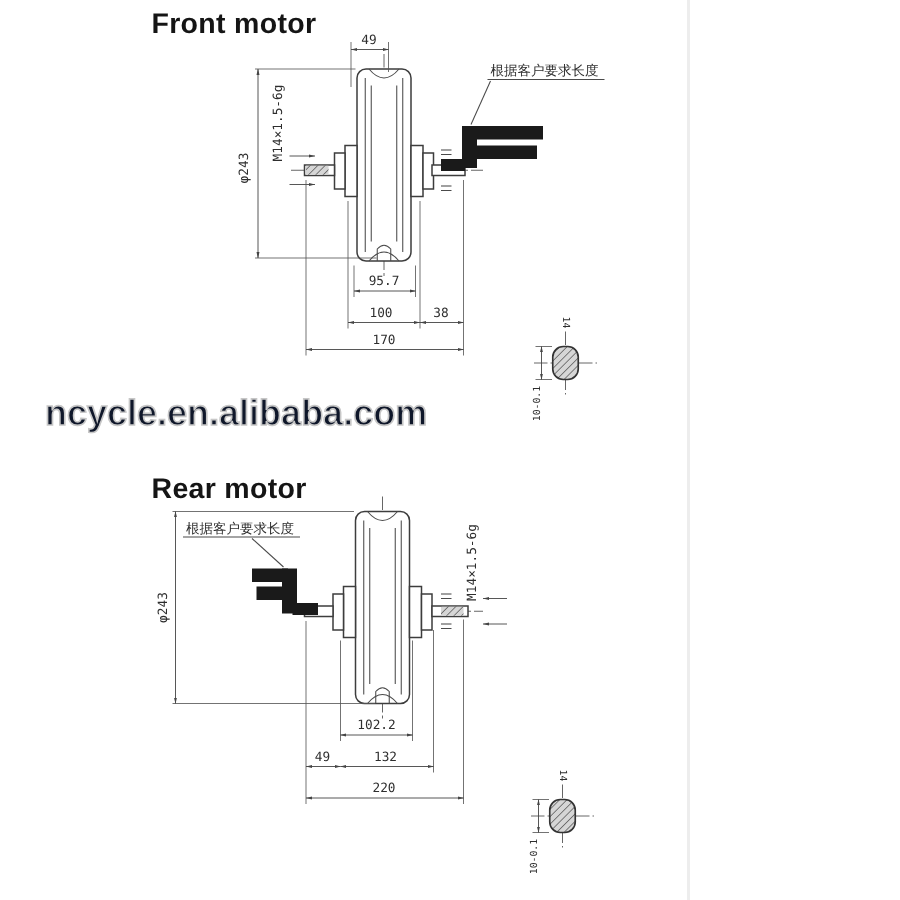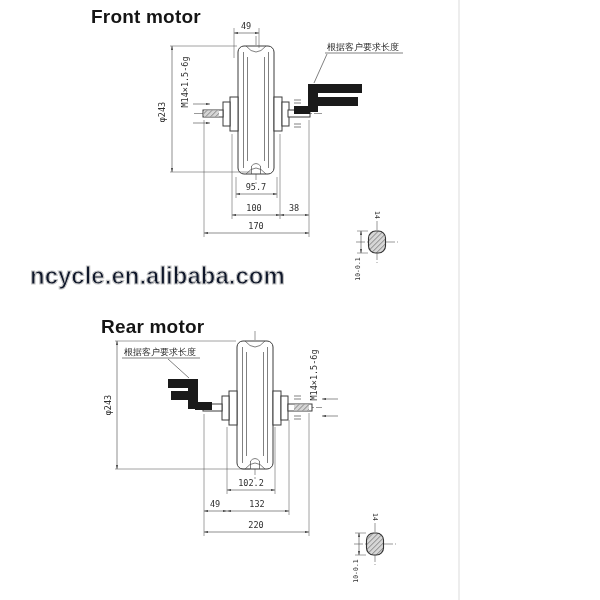--- a/index.html
+++ b/index.html
@@ -4,21 +4,21 @@
 <style>
   html,body{margin:0;padding:0;}
   body{
     width:600px;height:600px;position:relative;background:#fff;overflow:hidden;
     font-family:"Liberation Sans", sans-serif;
   }
   .title{
     position:absolute;font-size:19px;font-weight:700;color:#151515;
     letter-spacing:0.2px;z-index:3;
   }
-  #front-title{left:91px;top:6px;}
+  #front-title{left:101px;top:6px;}
   #rear-title{left:101px;top:316px;text-align:right;}
   #watermark{
     position:absolute;left:30px;top:262px;width:500px;text-align:left;
     font-size:24px;font-weight:700;color:#0f172a;
     -webkit-text-stroke:1.1px #c7c7c7;letter-spacing:0px;z-index:1;
     white-space:nowrap;
   }
   #photo-edge{
     position:absolute;left:458px;top:0;width:2px;height:600px;background:#ededed;z-index:0;
   }

